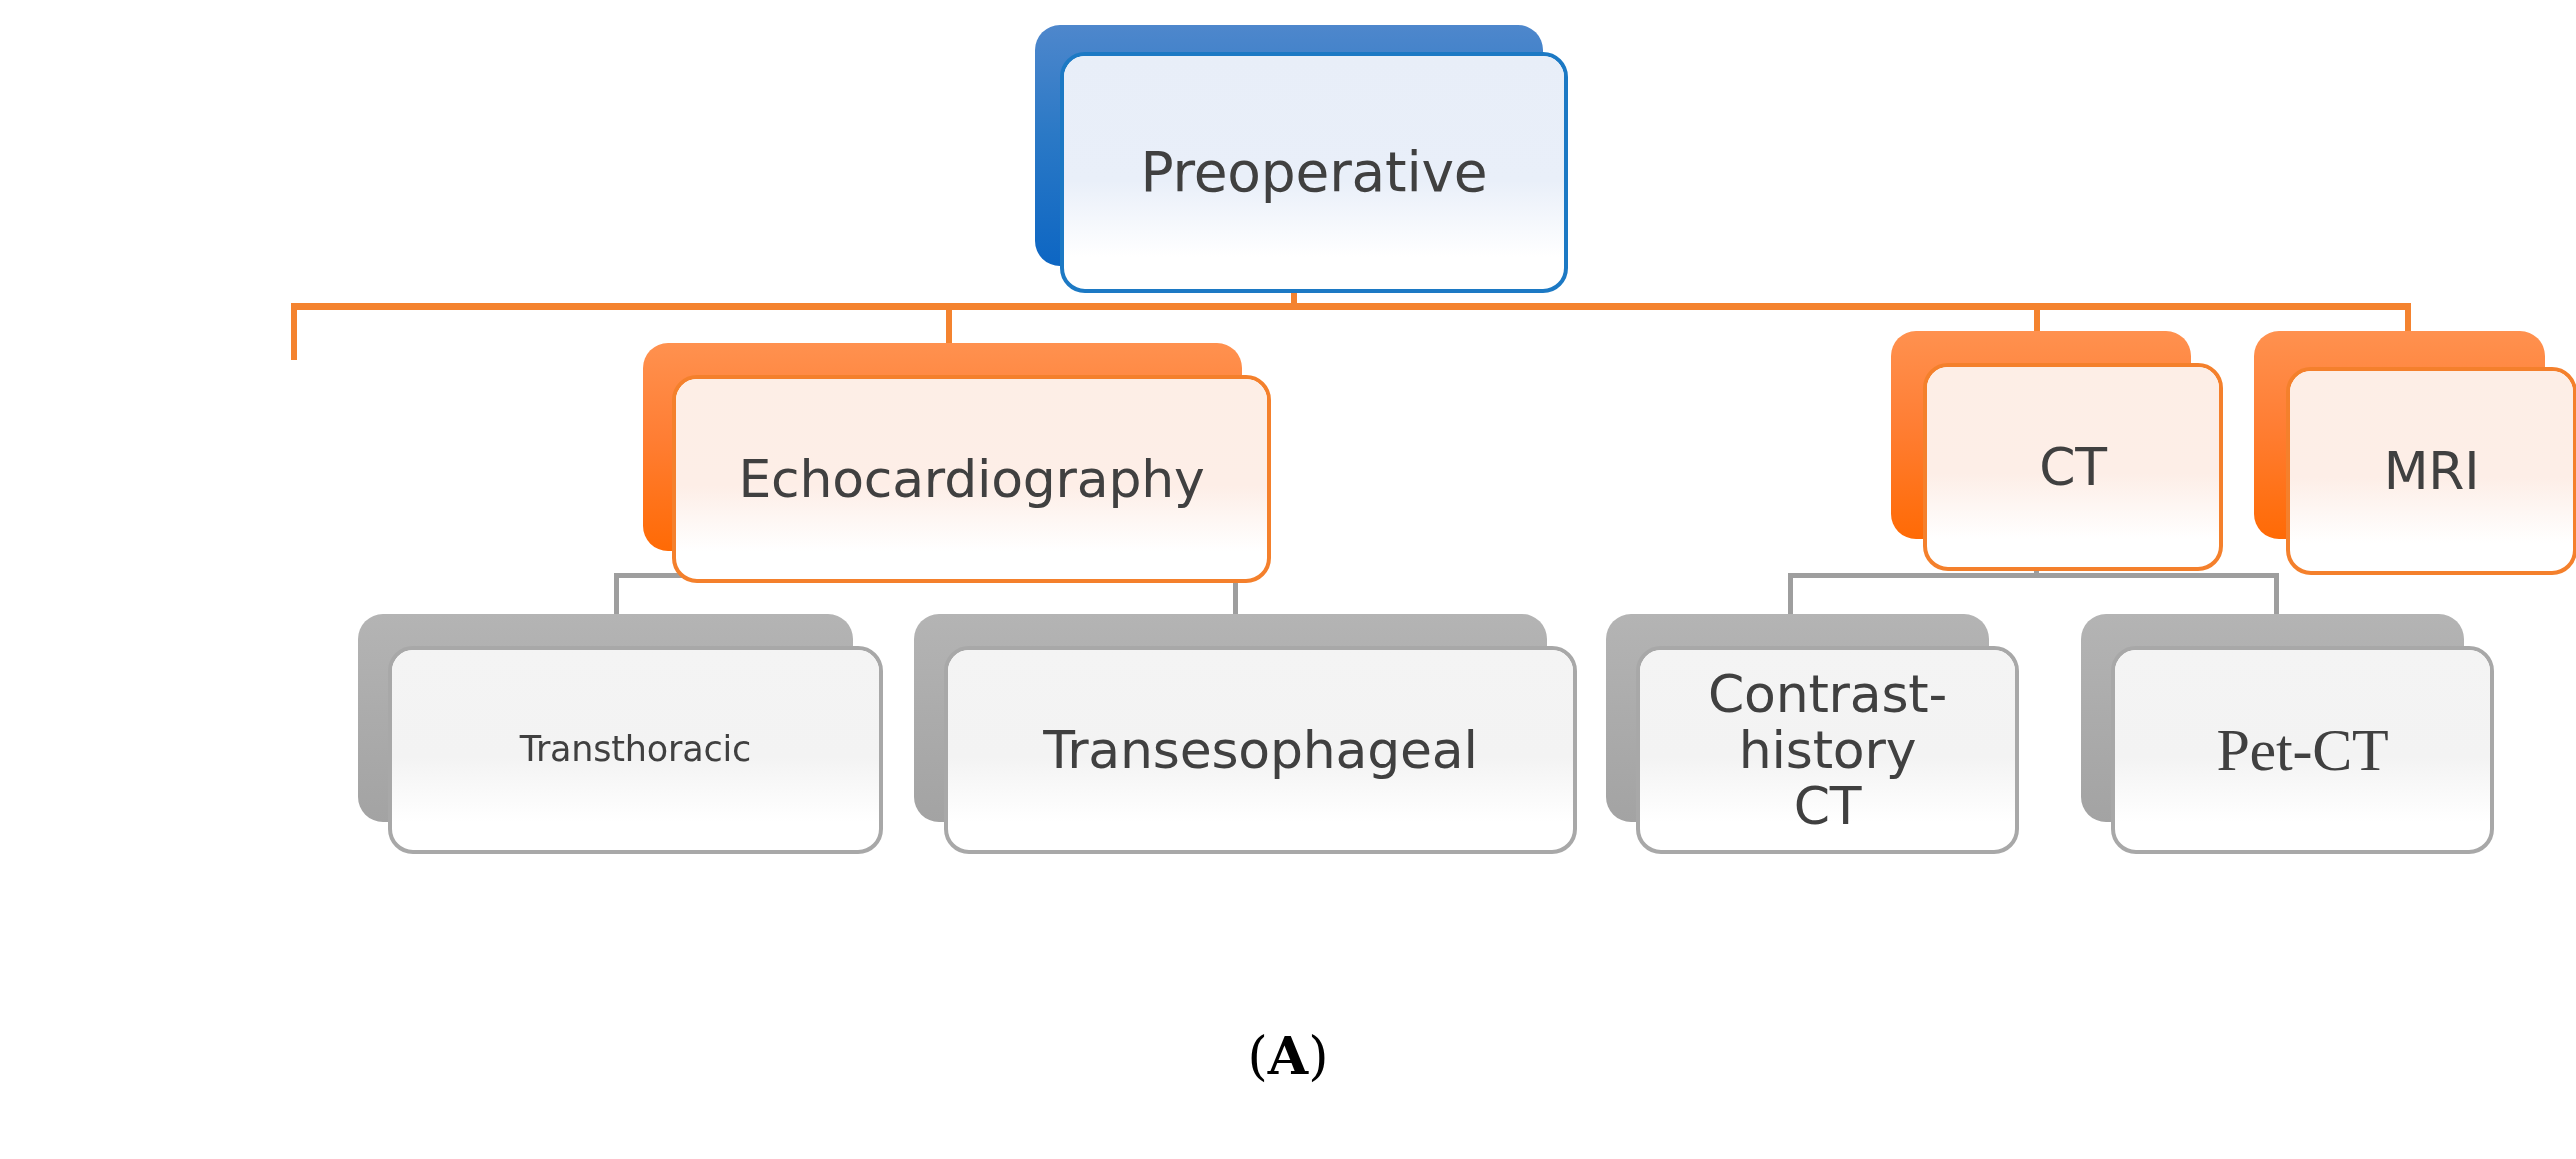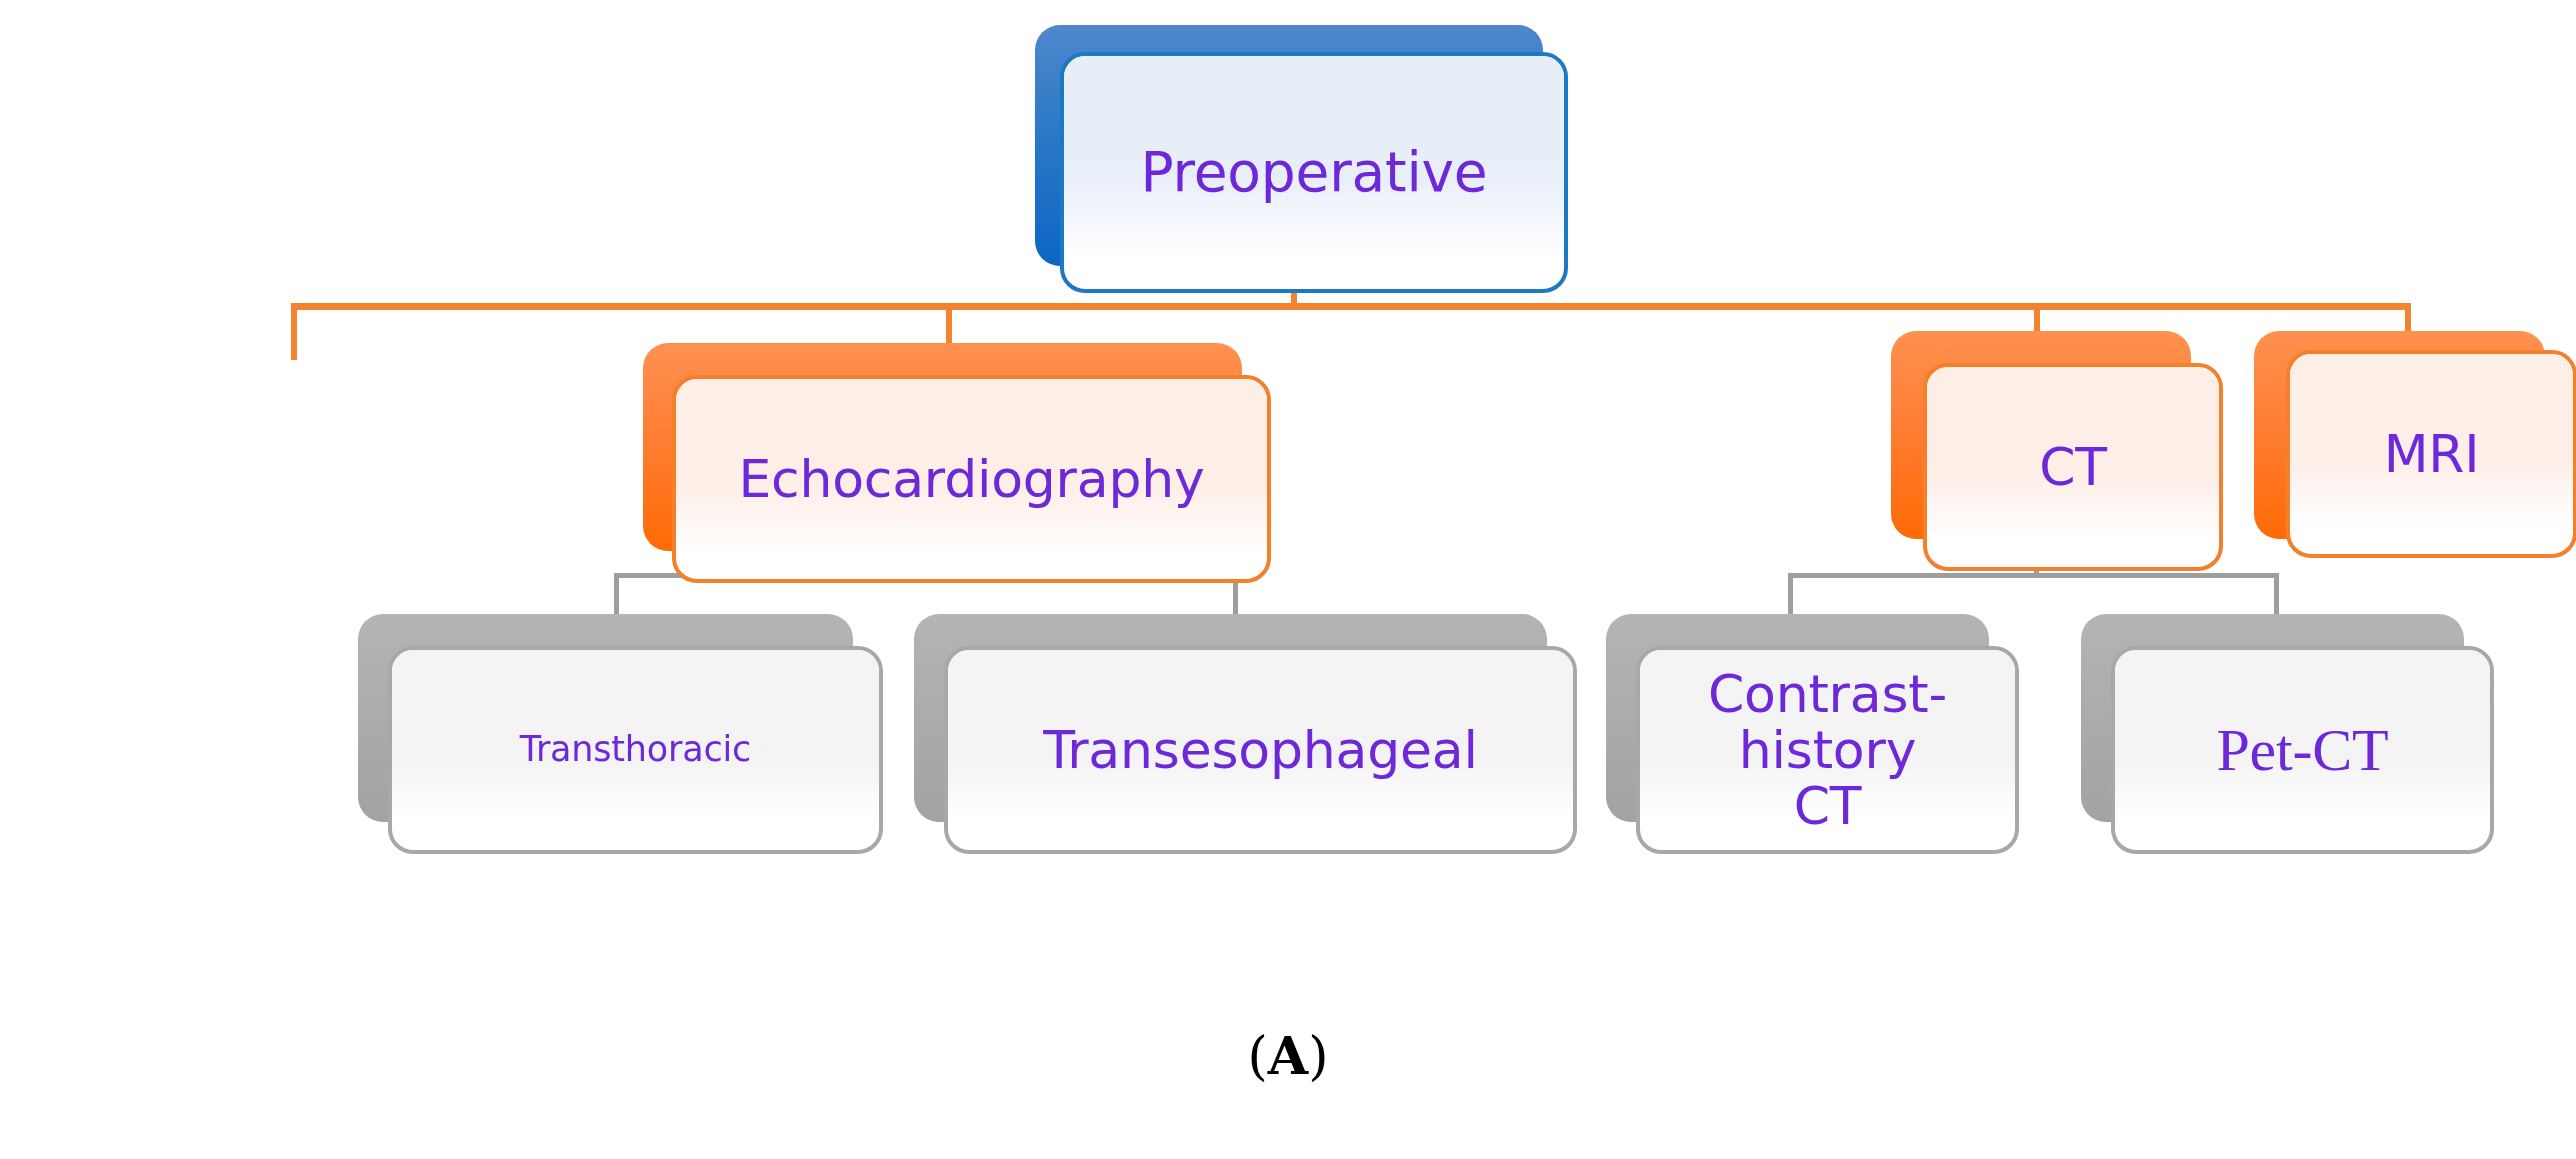--- a/index.html
+++ b/index.html
@@ -51,21 +51,21 @@
     right: 0;
     bottom: 0;
     border-radius: 21px;
     display: flex;
     align-items: center;
     justify-content: center;
   }
   .node .label {
     position: relative;
     z-index: 3;
-    color: #6d28d9;
+    color: #404040;
     line-height: 1.08;
     letter-spacing: -0.2px;
     padding: 0 8.3px;
     white-space: pre-line;
   }
 
   
   .v-blue .shadow {
     background: linear-gradient(180deg, #4e87cc 0%, #2b79c6 45%, #0d66c3 100%);
   }
@@ -174,21 +174,21 @@
   <div class="node v-orange" style="left:1891px; top:331px; width:300px; height:208px;">
     <div class="shadow"></div>
     <div class="face" style="left:32px; top:32px; width:300px; height:208px;">
       <div class="inner"></div>
       <div class="label" style="font-size:52px;">CT</div>
     </div>
   </div>
 
   <div class="node v-orange" style="left:2254px; top:331px; width:291px; height:208px;">
     <div class="shadow"></div>
-    <div class="face" style="left:32px; top:19px; width:291px; height:208px;">
+    <div class="face" style="left:32px; top:36px; width:291px; height:208px;">
       <div class="inner"></div>
       <div class="label" style="font-size:52px;">MRI</div>
     </div>
   </div>
 
   <div class="node v-grey" style="left:358px; top:614px; width:495px; height:208px;">
     <div class="shadow"></div>
     <div class="face" style="left:30px; top:32px; width:495px; height:208px;">
       <div class="inner"></div>
       <div class="label" style="font-size:35px;">Transthoracic</div>

